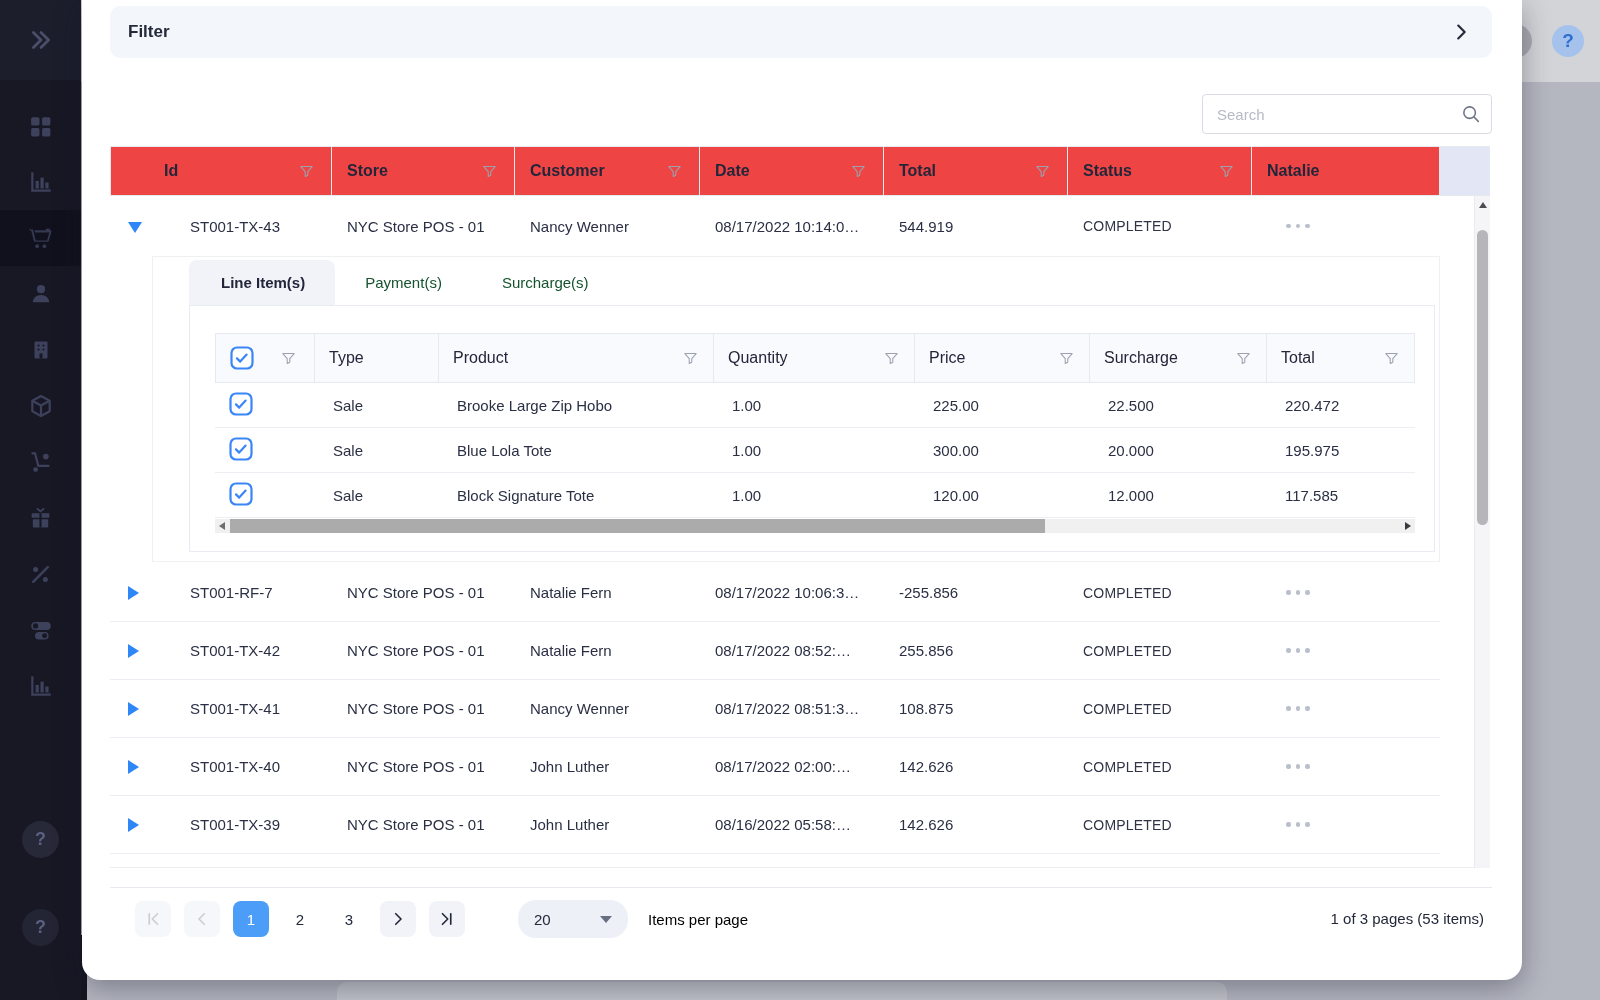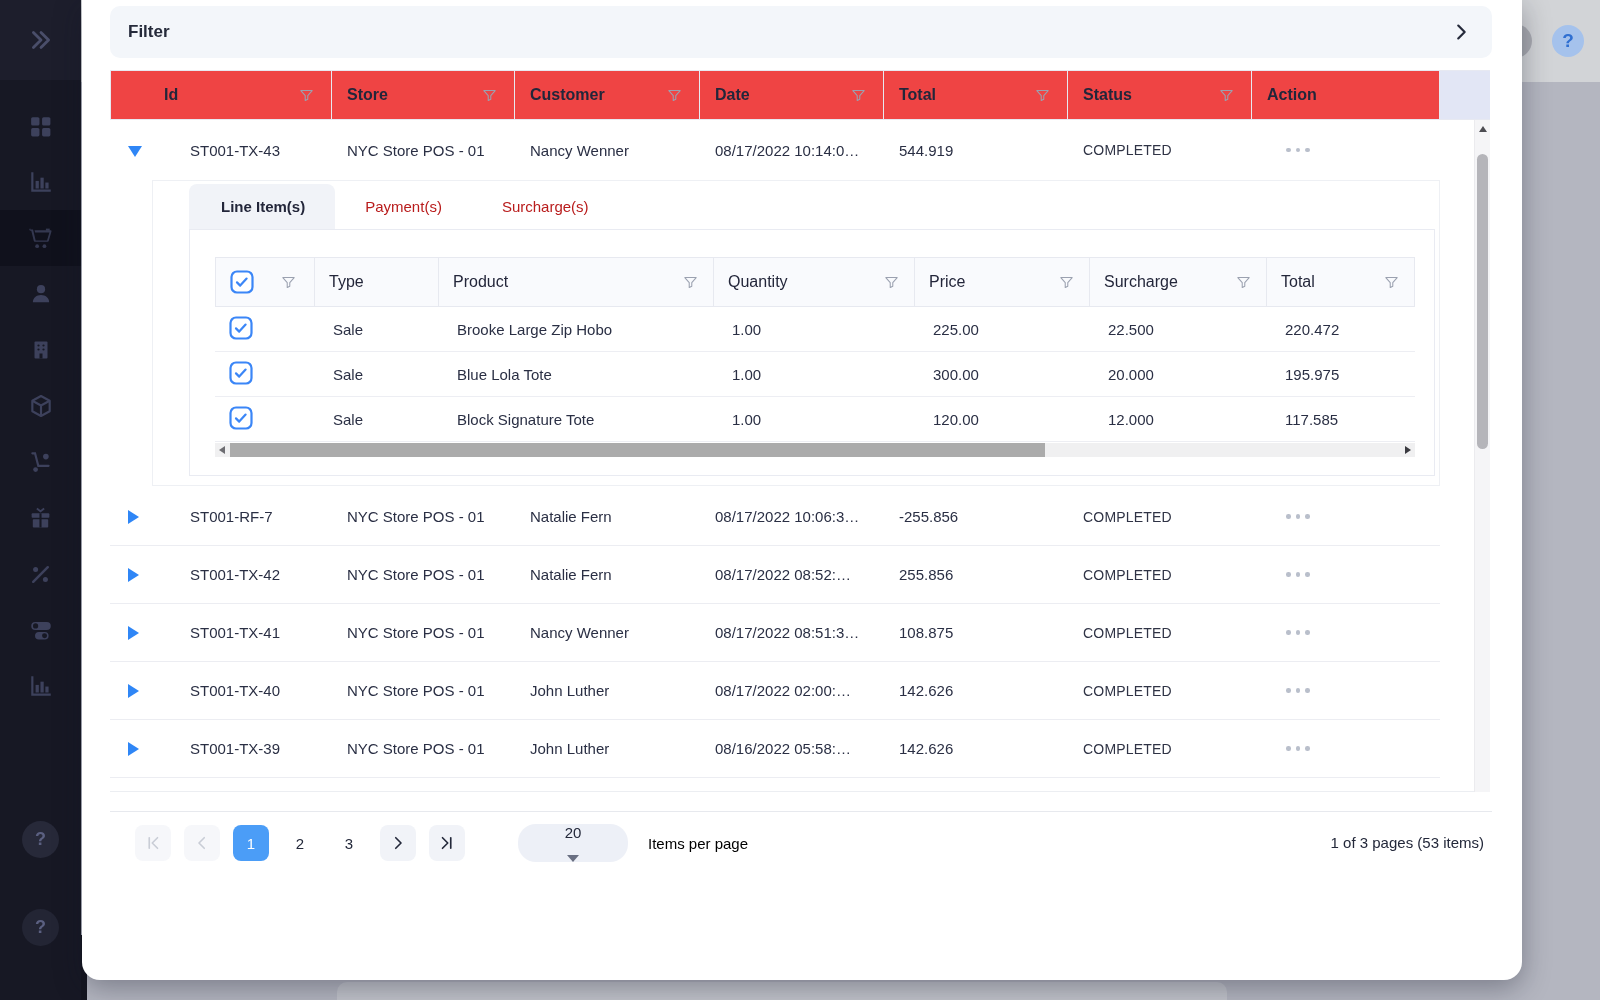--- a/index.html
+++ b/index.html
@@ -65,21 +65,21 @@
 
   
   .vscroll { position:absolute; right:0; top:50px; width:16px; height:672px; background:#f5f5f7; border-left:1px solid #ebebee; }
   .vscroll .up { position:absolute; top:6px; left:4px; width:0; height:0; border-left:4px solid transparent; border-right:4px solid transparent; border-bottom:6px solid #4c4c52; }
   .vscroll .thumb { position:absolute; top:34px; left:2px; width:11px; height:295px; background:#b5b5ba; border-radius:6px; }
 
   
   .detail { height:308px; padding:0; }
   .detail-box { margin-left:42px; width:1288px; height:306px; border:1px solid #eef0f4; background:#fff; }
   .tabs { display:flex; padding-left:36px; margin-top:3px; }
-  .tab { height:45px; display:flex; align-items:center; padding:0 30px; font-size:15px; color:#b91c1c; cursor:pointer; }
+  .tab { height:45px; display:flex; align-items:center; padding:0 30px; font-size:15px; color:#14532d; cursor:pointer; }
   .tab.active { background:#f1f3f8; border-radius:8px 8px 0 0; color:#23263a; font-weight:bold;padding-left:32px; }
   .tabpanel { margin:0 4px 0 36px; border:1px solid #e9ebf2; height:247px; padding:27px 18px 0 25px; }
 
   .itable { width:1200px; }
   .ithead { display:flex; height:50px; }
   .ith { background:#f9fafd; border:1px solid #e7e9f0; border-left:none; display:flex; align-items:center;
     justify-content:space-between; padding:0 14px 0 14px; font-size:16px; font-weight:normal; color:#23263a; }
   .ith:first-child { border-left:1px solid #e7e9f0; justify-content:flex-start; gap:26px; }
   .ic0{width:100px;} .ic1{width:124px;} .ic2{width:275px;} .ic3{width:201px;} .ic4{width:175px;} .ic5{width:177px;} .ic6{width:148px;}
   .itrow { display:flex; align-items:center; height:45px; border-bottom:1px solid #edeef3; font-size:15px; color:#2a2f44; }
@@ -96,21 +96,21 @@
   .hscroll .hthumb { position:absolute; left:15px; top:0; height:14px; width:815px; background:#ababab; }
 
   
   .pagination { margin-top:19px; border-top:1px solid #e7e9ee; padding-top:12px; display:flex; align-items:center; position:relative; padding-left:25px; }
   .pbtn { width:36px; height:36px; border-radius:8px; display:flex; align-items:center; justify-content:center;
     margin-right:13px; font-size:15px; cursor:pointer; color:#23283a; background:transparent; }
   .pbtn.boxed { background:#f1f3f8; }
   .pbtn.disabled { background:#f6f7fa; color:#c9cdd6; cursor:default; }
   .pbtn.page-active { background:#4b9df7; color:#ffffff; }
   .psel { margin-left:40px; width:110px; height:38px; background:#edf0f7; border-radius:18px; display:flex; align-items:center;
-    justify-content:space-between; padding:0 16px; font-size:15px; color:#23283a; cursor:pointer;flex-direction:column; }
+    justify-content:space-between; padding:0 16px; font-size:15px; color:#23283a; cursor:pointer; }
   .caret { width:0; height:0; border-left:6px solid transparent; border-right:6px solid transparent; border-top:7px solid #696f82; }
   .ppl { margin-left:20px; font-size:15px; color:#000000; }
   .psummary { position:absolute; right:8px; top:22px; font-size:15px; color:#23283a; }
 </style>
 </head>
 <body>
 
 <div class="bg-topband"></div>
 <div class="bg-sheet"></div>
 <div class="bg-darkfoot"></div>
@@ -217,20 +217,29 @@
 
 <div class="card">
 
   <div class="filterbar">
     <span class="title">Filter</span>
     <svg width="22" height="22" viewBox="0 0 24 24" fill="none" stroke="#252a3a" stroke-width="2.4" stroke-linecap="round" stroke-linejoin="round">
         <path d="M9 5l7 7-7 7"></path>
       </svg>
   </div>
 
+  <div class="searchrow">
+    <div class="searchbox">
+      <input type="text" placeholder="Search" style="">
+      <svg class="sicon" width="22" height="22" viewBox="0 0 24 24" fill="none" stroke="#6f7484" stroke-width="1.7" stroke-linecap="round">
+          <circle cx="10.5" cy="10.5" r="6.3"></circle>
+          <path d="M15.3 15.3L20 20"></path>
+        </svg>
+    </div>
+  </div>
 
   <div class="tablewrap">
 
     <div class="thead">
       <div class="th c0">
         <span>Id</span>
         <svg width="17" height="17" viewBox="0 0 24 24" fill="none" stroke="#9ba1b0" stroke-width="1.5" stroke-linejoin="round">
             <path d="M4 5h16l-6.2 7.2v5l-3.6 1.9v-6.9L4 5z"></path>
           </svg>
       </div>
@@ -258,21 +267,21 @@
             <path d="M4 5h16l-6.2 7.2v5l-3.6 1.9v-6.9L4 5z"></path>
           </svg>
       </div>
       <div class="th c5">
         <span>Status</span>
         <svg width="17" height="17" viewBox="0 0 24 24" fill="none" stroke="#9ba1b0" stroke-width="1.5" stroke-linejoin="round">
             <path d="M4 5h16l-6.2 7.2v5l-3.6 1.9v-6.9L4 5z"></path>
           </svg>
       </div>
       <div class="th c6">
-        <span>Action</span>
+        <span>Natalie</span>
       </div>
       <div class="th-cap"></div>
     </div>
 
     <div class="tbody">
 
       <div class="trow first">
         <div class="td idcell c0">
           <span class="expander">
               <i class="tri-down"></i>

